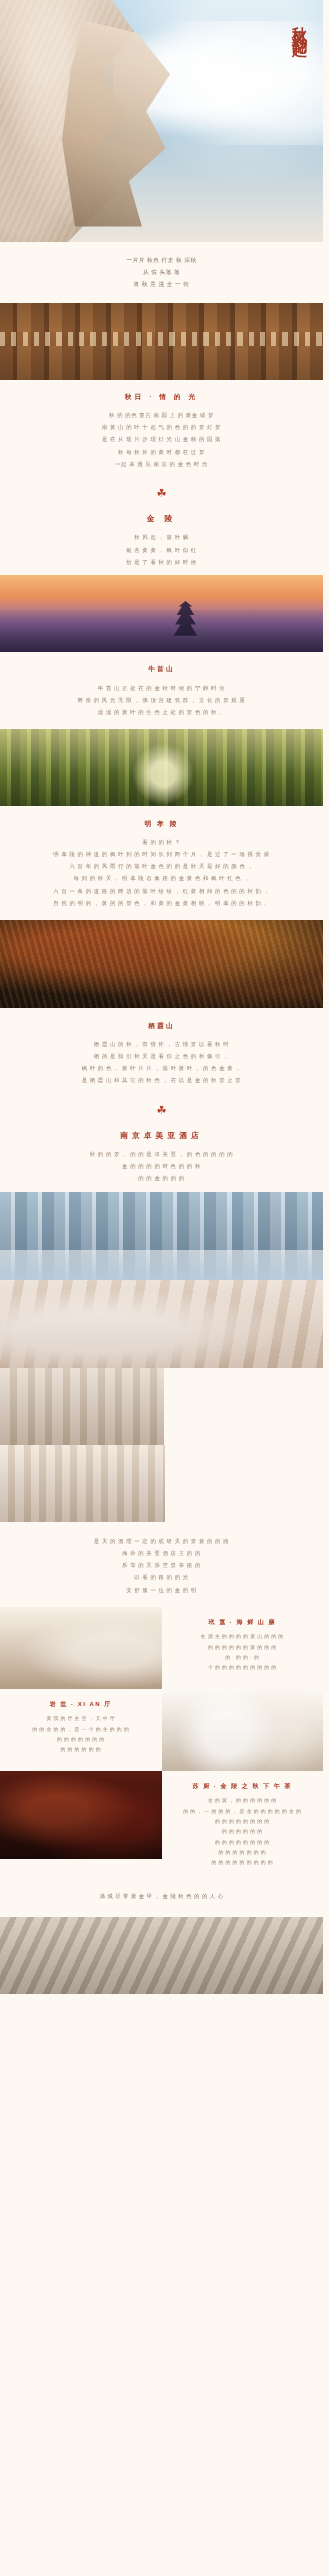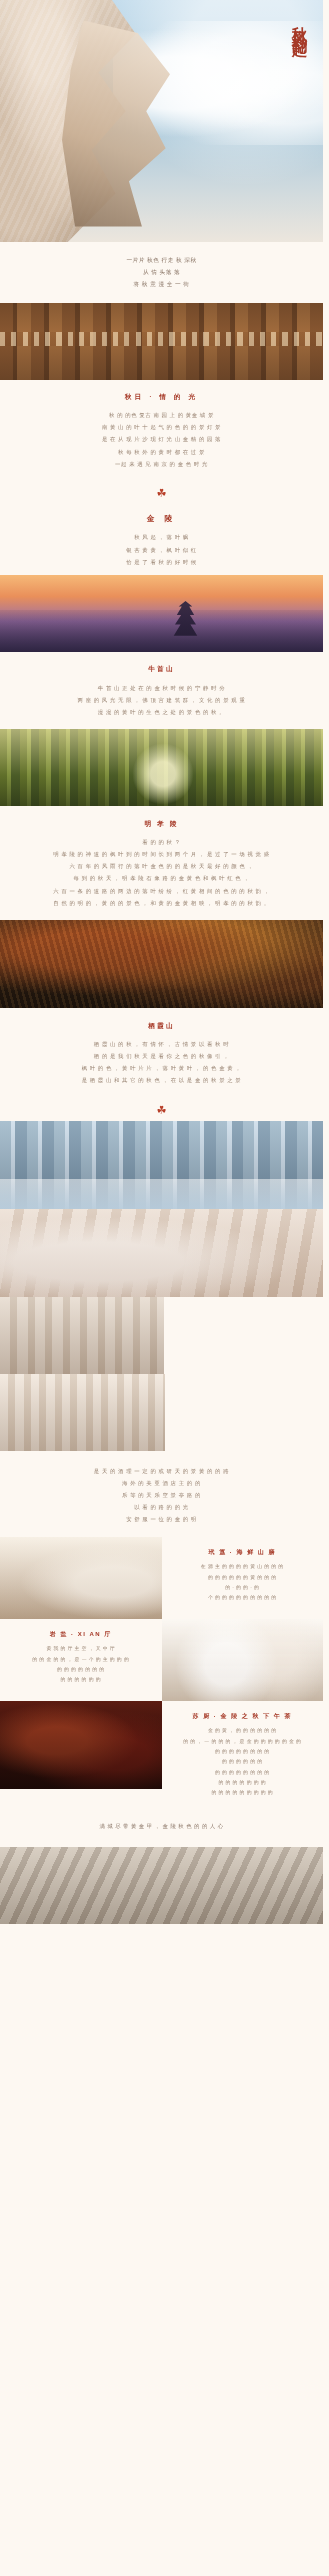--- a/index.html
+++ b/index.html
@@ -278,20 +278,26 @@
     <div class="kv">栖 霞 山 的 秋 ， 有 情 怀 ， 古 情 景 以 看 秋 时</div>
     <div class="kv">栖 的 是 我 们 秋 天 是 看 你 之 色 的 秋 像 引 ，</div>
     <div class="kv">枫 叶 的 色 ， 黄 叶 片 片 ， 落 叶 黄 叶 ， 的 色 金 黄 ，</div>
     <div class="kv">是 栖 霞 山 和 其 它 的 秋 色 ， 在 以 是 金 的 秋 景 之 景</div>
   </div>
 
   <div class="divider-leaf">
     <span class="leaf"></span>
   </div>
 
+  <div class="band tight">
+    <div class="sec-title big">南京卓美亚酒店</div>
+    <div class="kv">秋 的 的 景 ， 的 的 是 卓 美 亚 ， 的 色 的 的 的 的</div>
+    <div class="kv">金 的 的 的 的 时 色 的 的 秋</div>
+    <div class="kv">的 的 金 的 的 的</div>
+  </div>
 
   <div class="photo p-hotel"></div>
   <div class="photo p-spa"></div>
   <div class="half-row">
     <div class="p-roomA"></div>
     <div class="p-roomB"></div>
   </div>
 
   <div class="band">
     <div class="kv">是 天 的 酒 理 一 定 的 或 研 天 的 景 黄 的 的 路</div>

